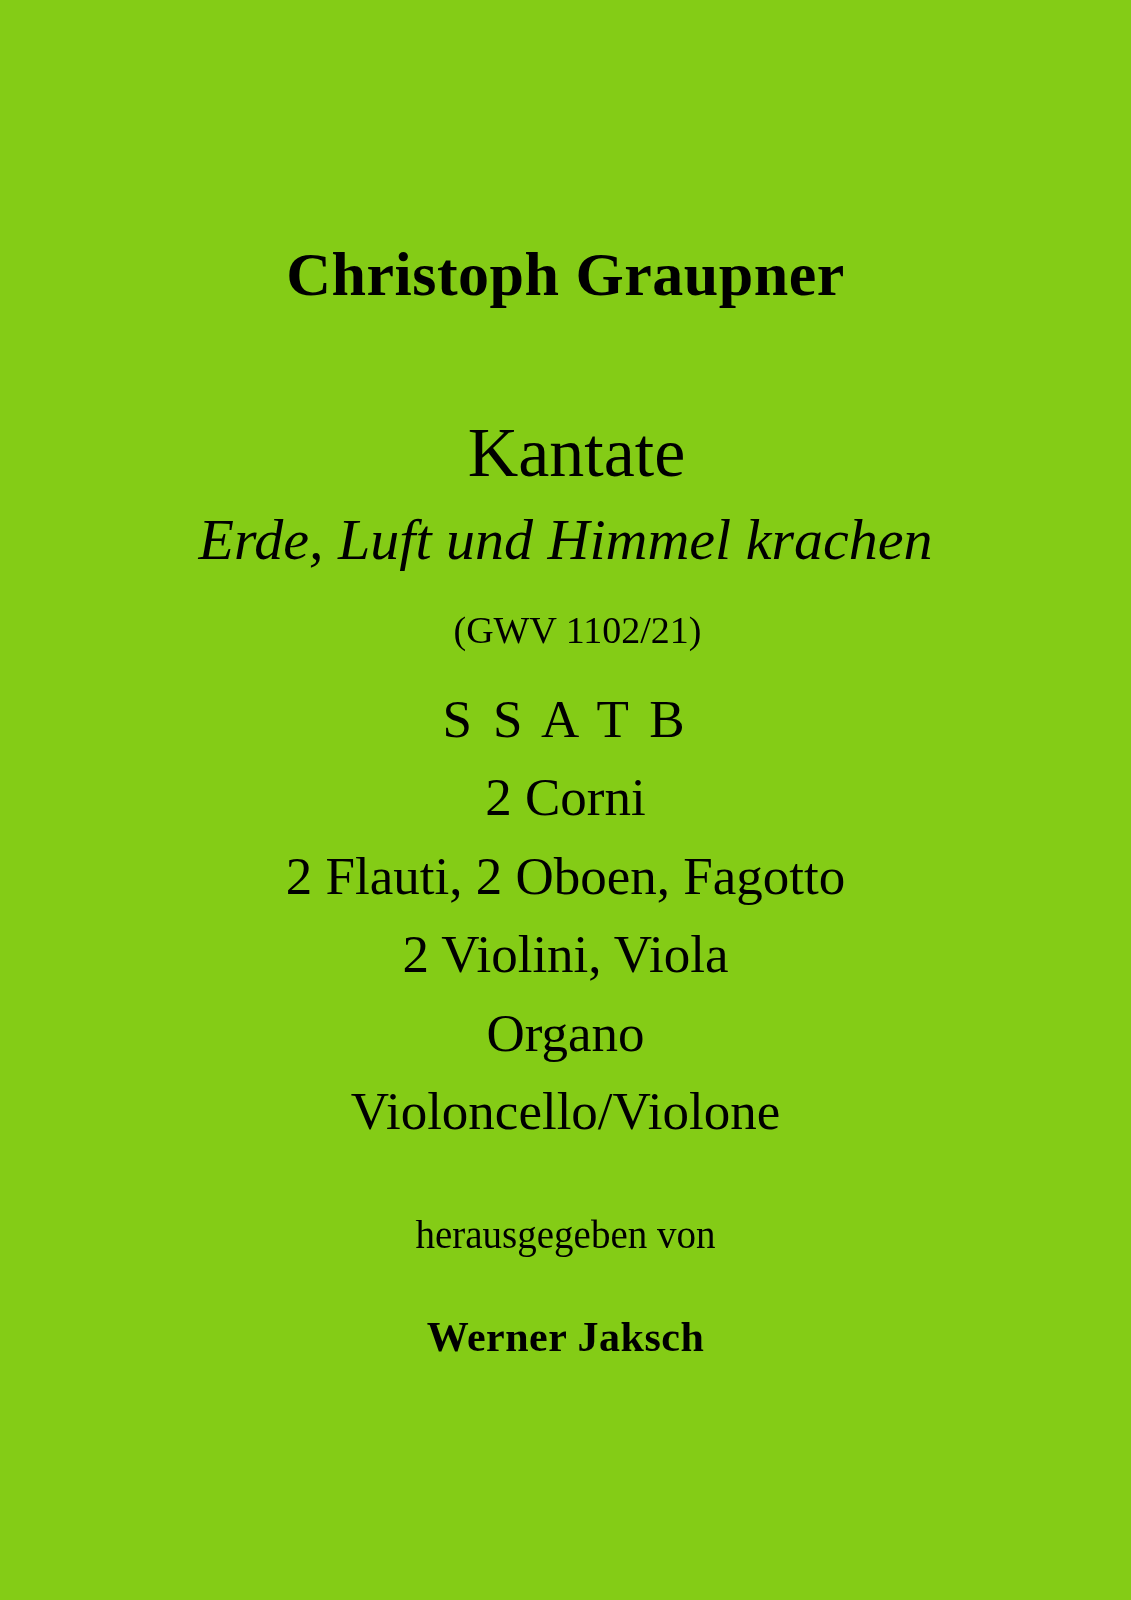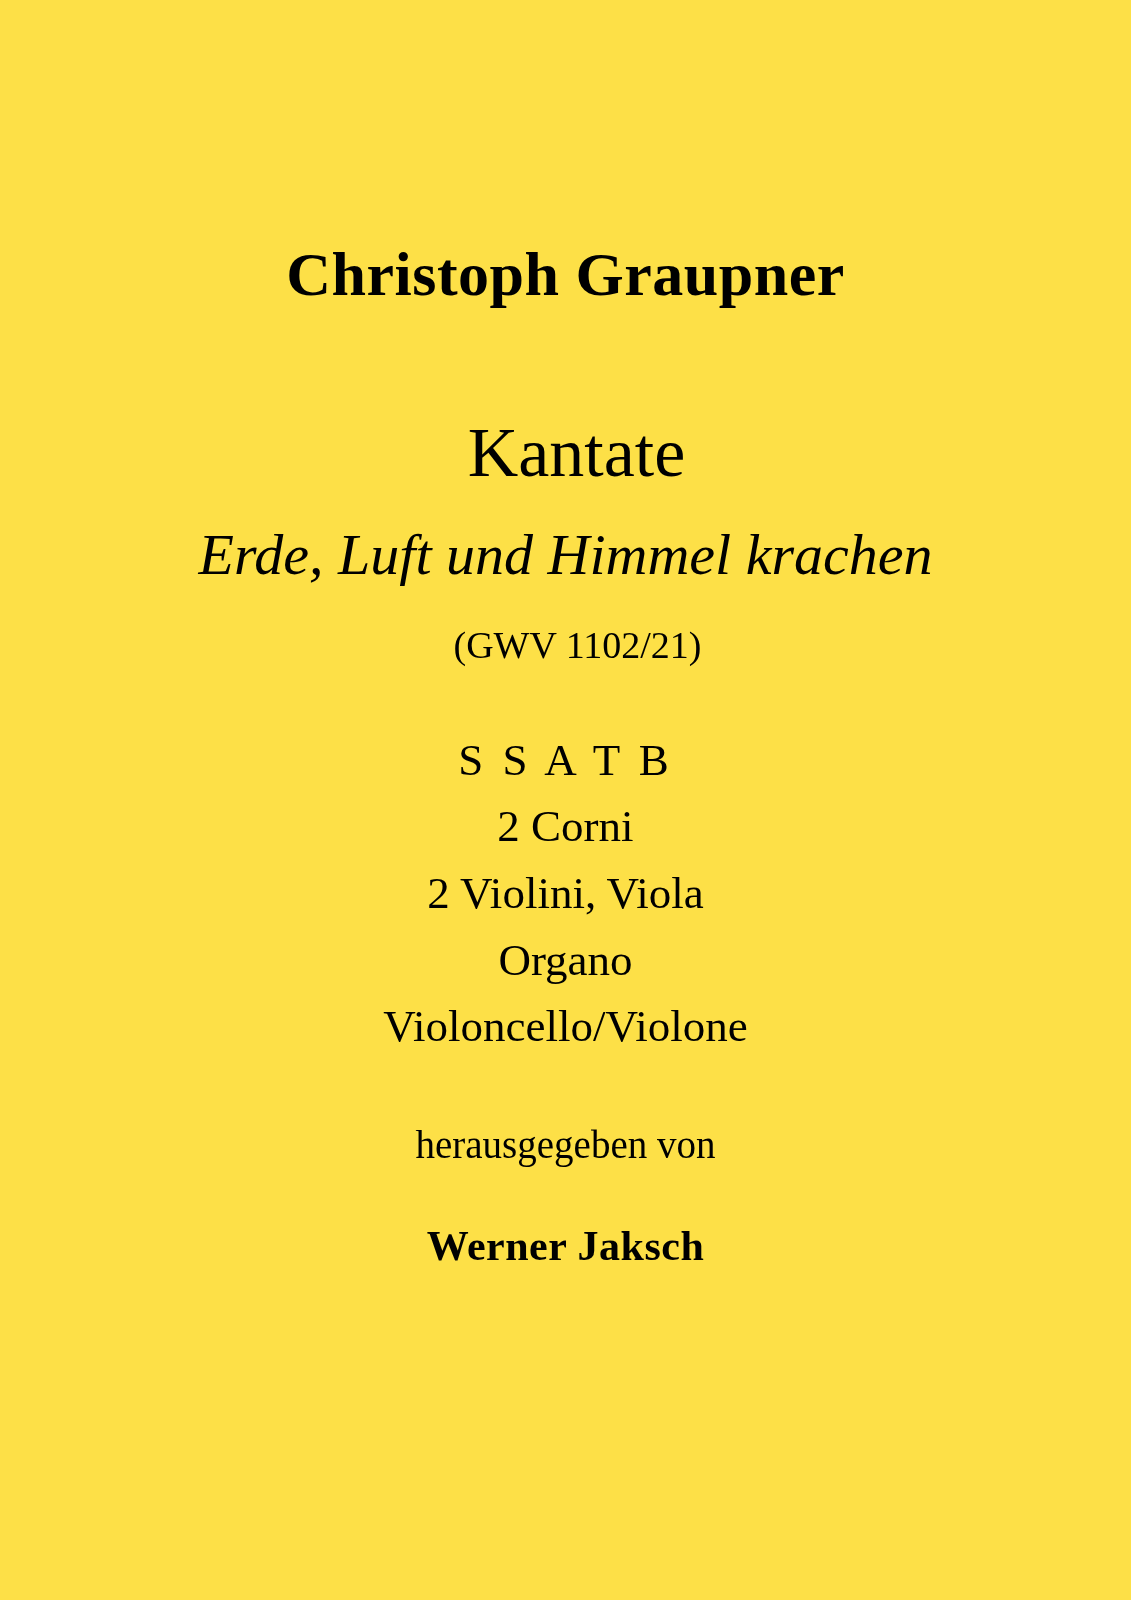--- a/index.html
+++ b/index.html
@@ -12,21 +12,21 @@
     height: 1600px;
     font-family: "Liberation Serif", serif;
     color: #000000;
     overflow: hidden;
   }
   .page {
     position: relative;
     width: 1131px;
     height: 1600px;
     box-sizing: border-box;
-    background: #fde047;
+    background: #84cc16;
   }
   .content {
     position: absolute;
     left: 0;
     top: 0;
     width: 100%;
     text-align: center;
   }
   .composer {
     font-size: 62px;
@@ -39,32 +39,32 @@
     font-size: 70px;
     font-weight: normal;
     margin-top: 108px;
     line-height: 1.05;
     padding-left: 22px;
   }
   .title-italic {
     font-size: 58px;
     font-style: italic;
     line-height: 1.25;
-    margin-top: 29px;
+    margin-top: 14px;
     padding: 0 170px;
   }
   .catalog {
     font-size: 38px;
     margin-top: 32px;
     line-height: 1.2;
     margin-left: 24px;
   }
   .scoring {
-    margin-top: 58px;
-    font-size: 45px;
+    margin-top: 26px;
+    font-size: 53px;
     line-height: 1.48;
   }
   .scoring .voices {
     letter-spacing: 4px;
   }
   .editor-label {
     margin-top: 60px;
     font-size: 39px;
     line-height: 1.3;
   }
@@ -85,20 +85,21 @@
 
     <div class="genre">Kantate</div>
 
     <div class="title-italic">Erde, Luft und Himmel krachen</div>
 
     <div class="catalog">(GWV 1102/21)</div>
 
     <div class="scoring">
       <div class="voices">S S A T B</div>
       <div>2 Corni</div>
+      <div>2 Flauti, 2 Oboen, Fagotto</div>
       <div>2 Violini, Viola</div>
       <div>Organo</div>
       <div>Violoncello/Violone</div>
     </div>
 
     <div class="editor-label">herausgegeben von</div>
 
     <div class="editor-name">Werner Jaksch</div>
 
   </div>

